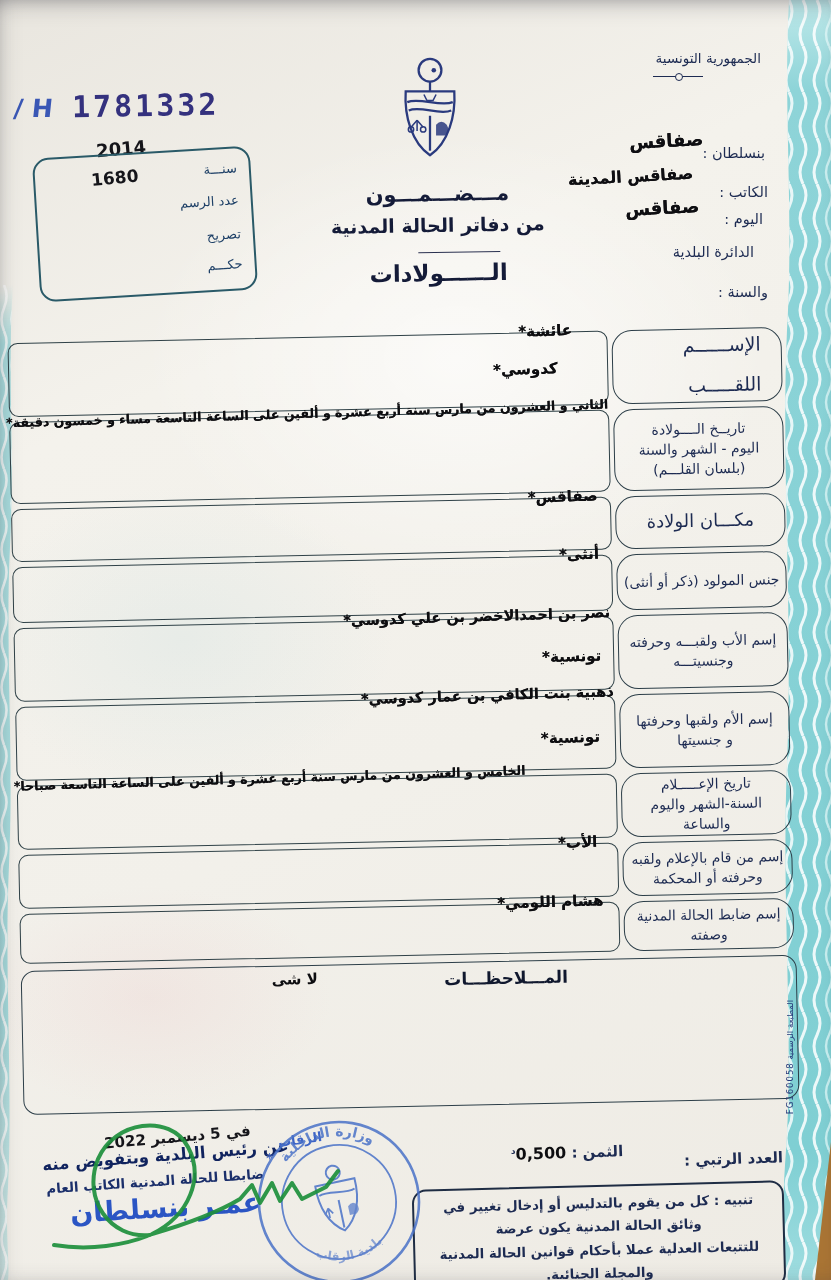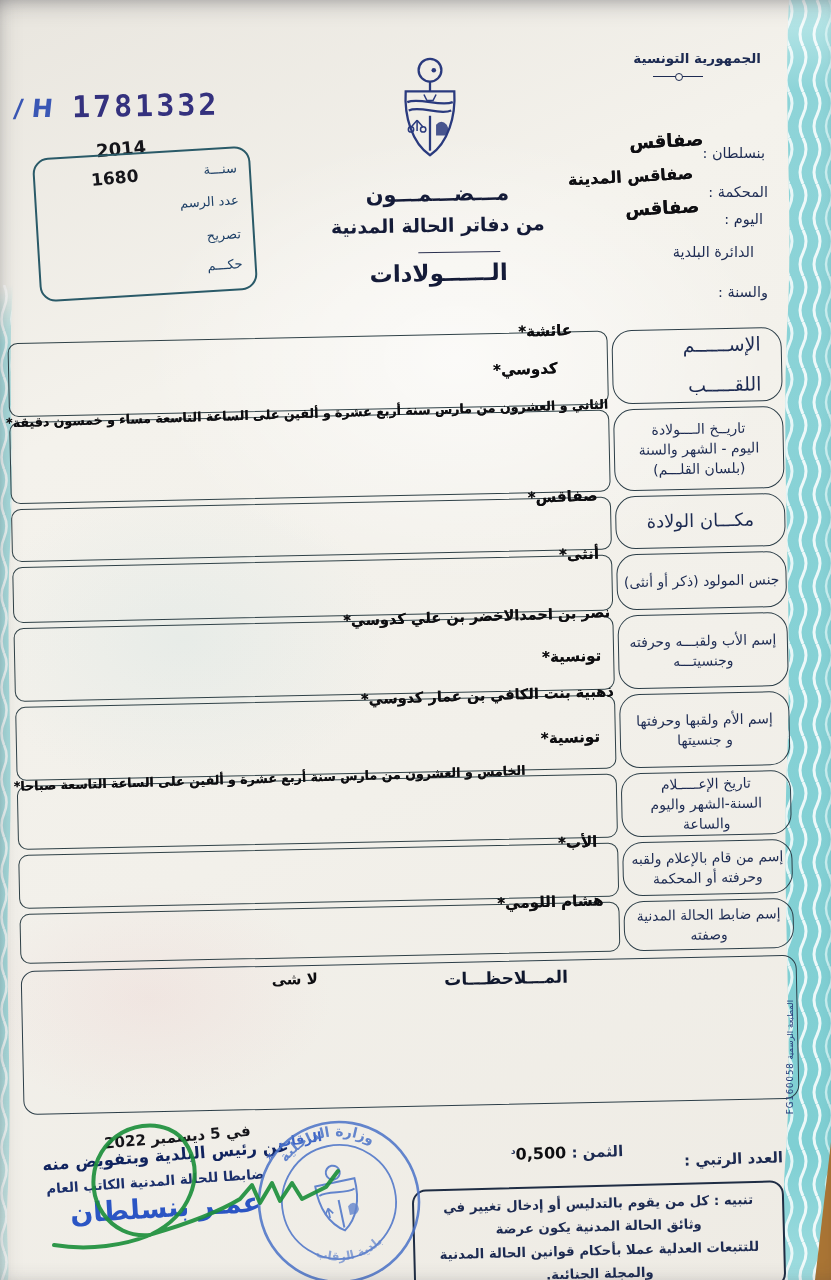--- a/index.html
+++ b/index.html
@@ -22,21 +22,21 @@
   .stamp-number{left:72px;top:88px;font-family:"DejaVu Sans Mono",monospace;font-weight:bold;
     font-size:30px;color:#34317e;letter-spacing:3px;transform:rotate(-1deg);}
   .year-stamp{left:96px;top:138px;font-size:18px;font-weight:bold;color:#15151a;transform:rotate(-5deg);}
   .ref-box{left:36px;top:152px;width:214px;height:140px;border:2px solid #2a5a68;border-radius:16px;
     transform:rotate(-3.5deg);color:#1d3f66;font-size:13px;}
   .ref-box .lbl{position:absolute;right:12px;}
   .ref-box .val{position:absolute;left:56px;top:12px;font-size:17px;font-weight:bold;color:#15151a;transform:rotate(-2deg);}
   
   .hdr-lbl{color:#1d2b52;font-size:14.5px;}
   .hdr-val{color:#0e0e12;font-weight:bold;transform:rotate(-3deg);text-shadow:0 0 .5px #222;}
-  .republic{right:70px;top:50px;font-size:13.5px;font-weight:bold;color:#1d2b52;letter-spacing:.5px;}
+  .republic{right:70px;top:50px;font-size:13.5px;font-weight:normal;color:#1d2b52;letter-spacing:.5px;}
   .divider{right:128px;top:76px;width:50px;height:1.4px;background:#1d2b52;}
   .divider::after{content:"";position:absolute;left:22px;top:-2.6px;width:6px;height:6px;border:1.2px solid #1d2b52;border-radius:50%;background:#f3f1ec;}
   
   .emblem{left:392px;top:55px;}
   .titles{left:318px;top:182px;width:240px;text-align:center;color:#141b38;transform:rotate(-1deg);}
   .titles .t1{font-size:21px;font-weight:bold;letter-spacing:1px;}
   .titles .t2{font-size:19px;font-weight:bold;margin-top:8px;}
   .titles .t3{font-size:23px;font-weight:bold;margin-top:24px;}
   .t2-underline{position:absolute;top:70px;right:58px;width:82px;border-bottom:1.7px solid #2a3150;}
   
@@ -154,21 +154,21 @@
     <div class="t1">مـــضـــمـــون</div>
     <div class="t2">من دفاتر الحالة المدنية</div>
     <span class="t2-underline"></span>
     <div class="t3">الــــــولادات</div>
   </div>
 
   <div class="abs republic">الجمهورية التونسية</div>
   <div class="abs divider"></div>
   <div class="abs hdr-lbl" style="right:66px;top:145px">بنسلطان :</div>
   <div class="abs hdr-val" style="right:128px;top:130px;font-size:18px">صفاقس</div>
-  <div class="abs hdr-lbl" style="right:63px;top:184px">المحكمة :</div>
+  <div class="abs hdr-lbl" style="right:63px;top:184px">الكاتب :</div>
   <div class="abs hdr-val" style="right:138px;top:167px;font-size:16px">صفاقس المدينة</div>
   <div class="abs hdr-lbl" style="right:68px;top:211px">اليوم :</div>
   <div class="abs hdr-val" style="right:132px;top:197px;font-size:18px">صفاقس</div>
   <div class="abs hdr-lbl" style="right:77px;top:244px">الدائرة البلدية</div>
   <div class="abs hdr-lbl" style="right:63px;top:284px">والسنة :</div>
 
   <div class="abs form">
 
     <div class="row" style="top:335px;height:74px">
       <div class="lab-box big">

